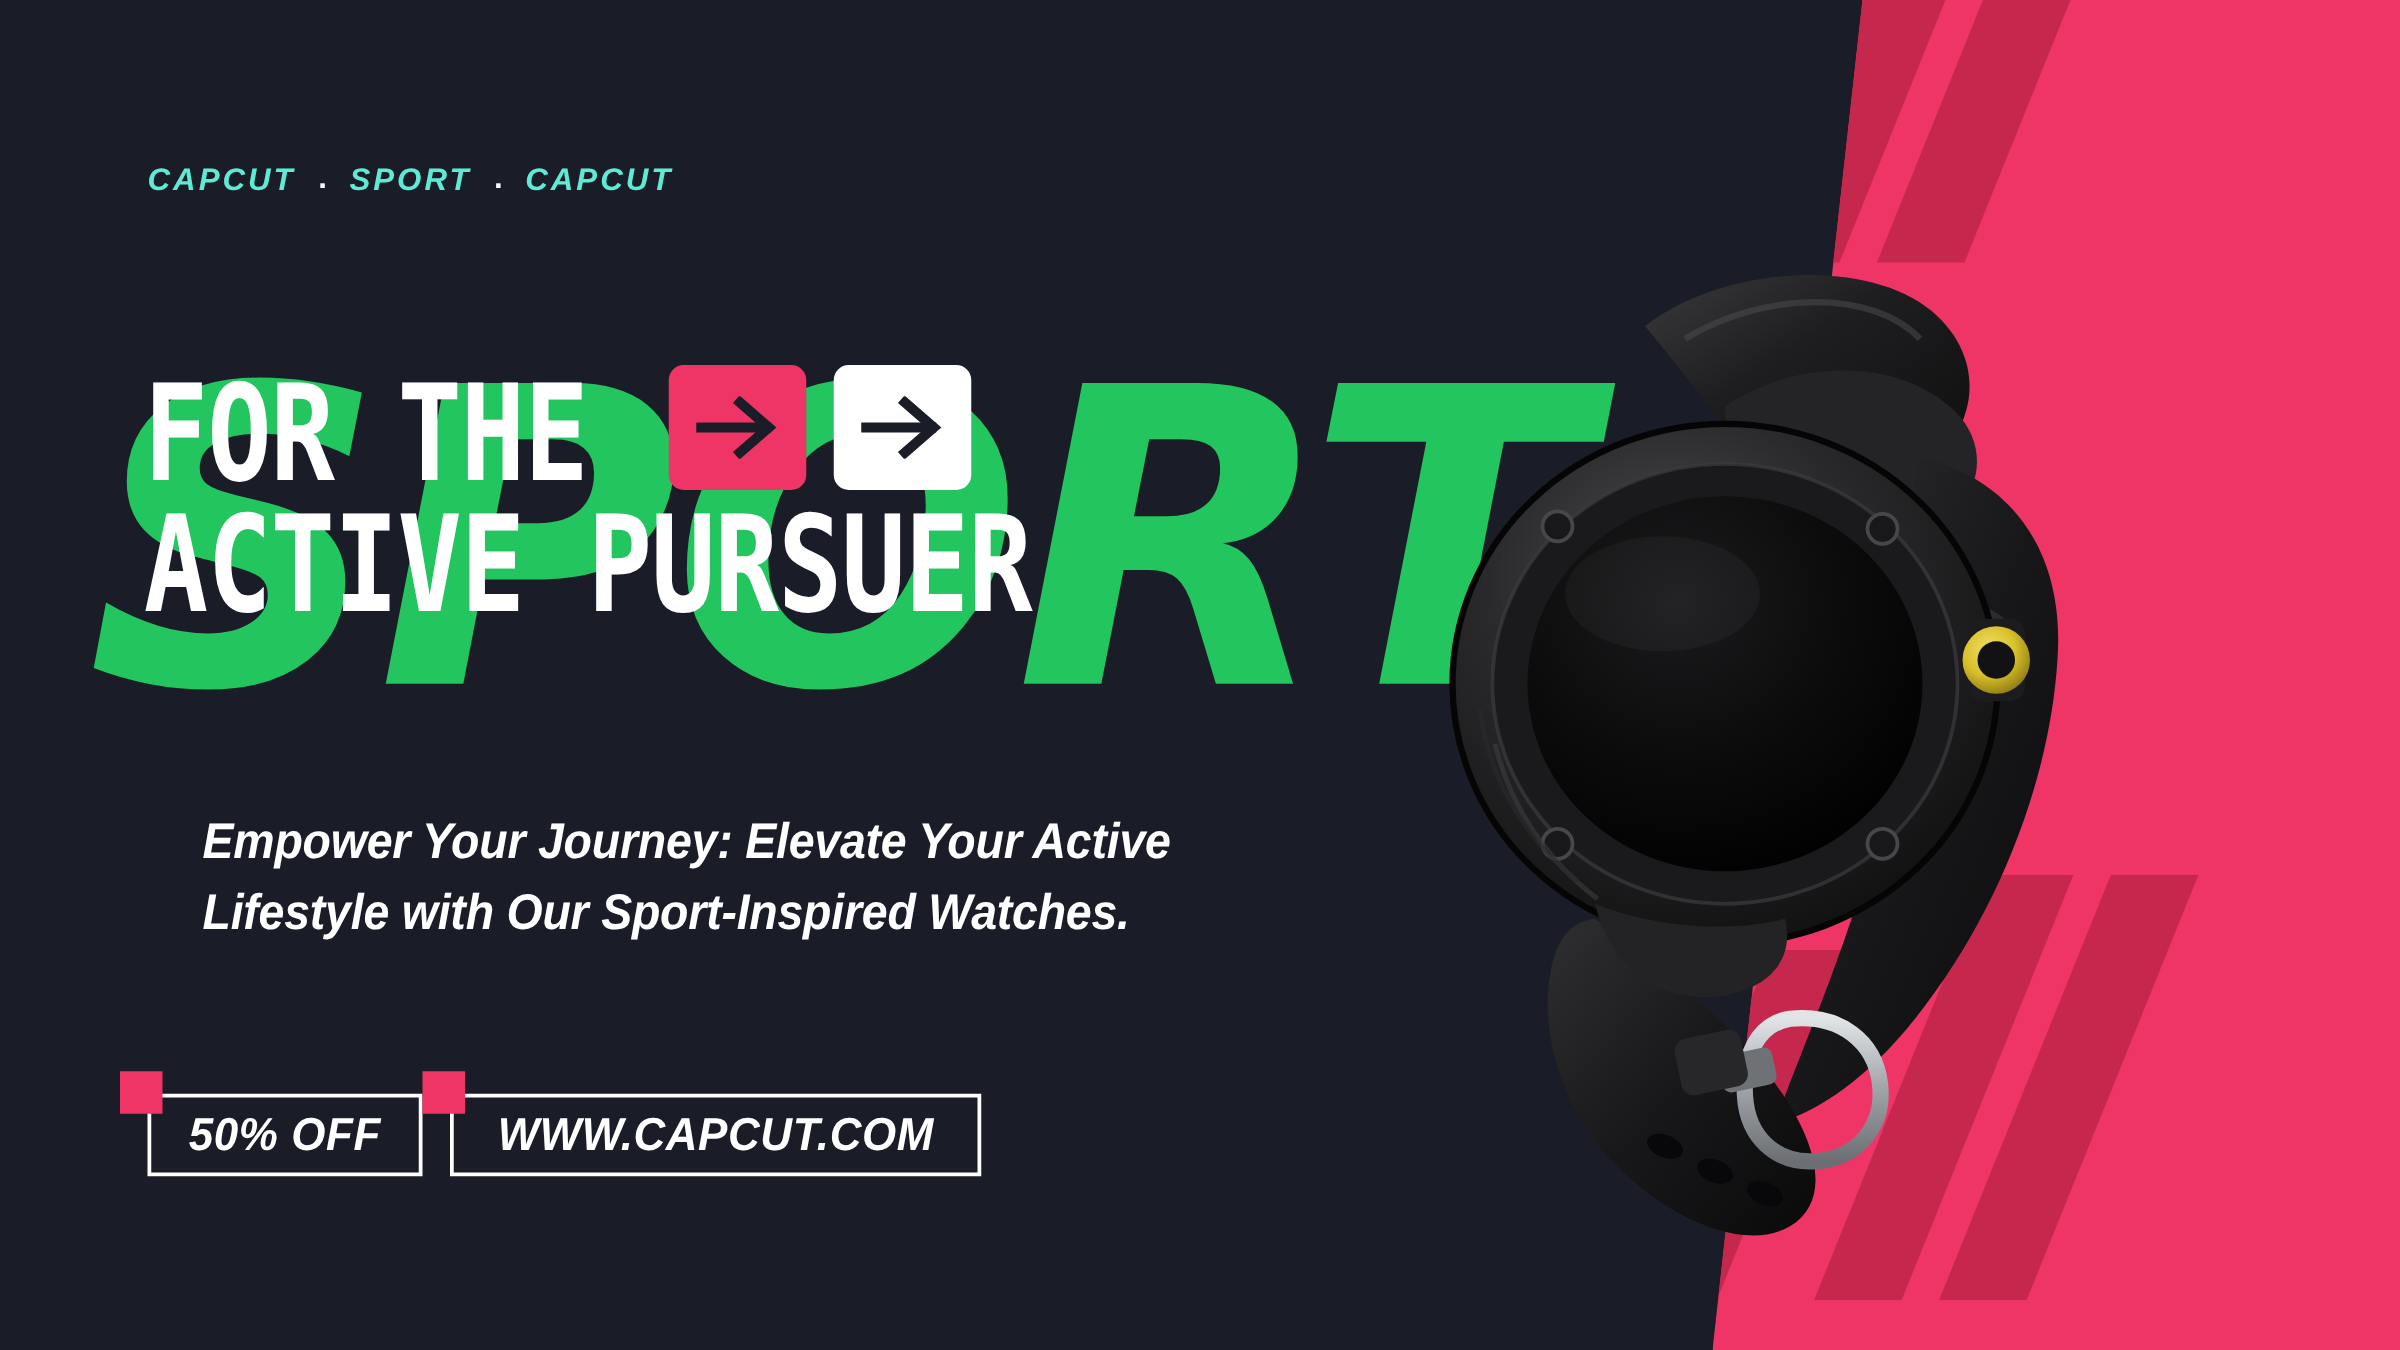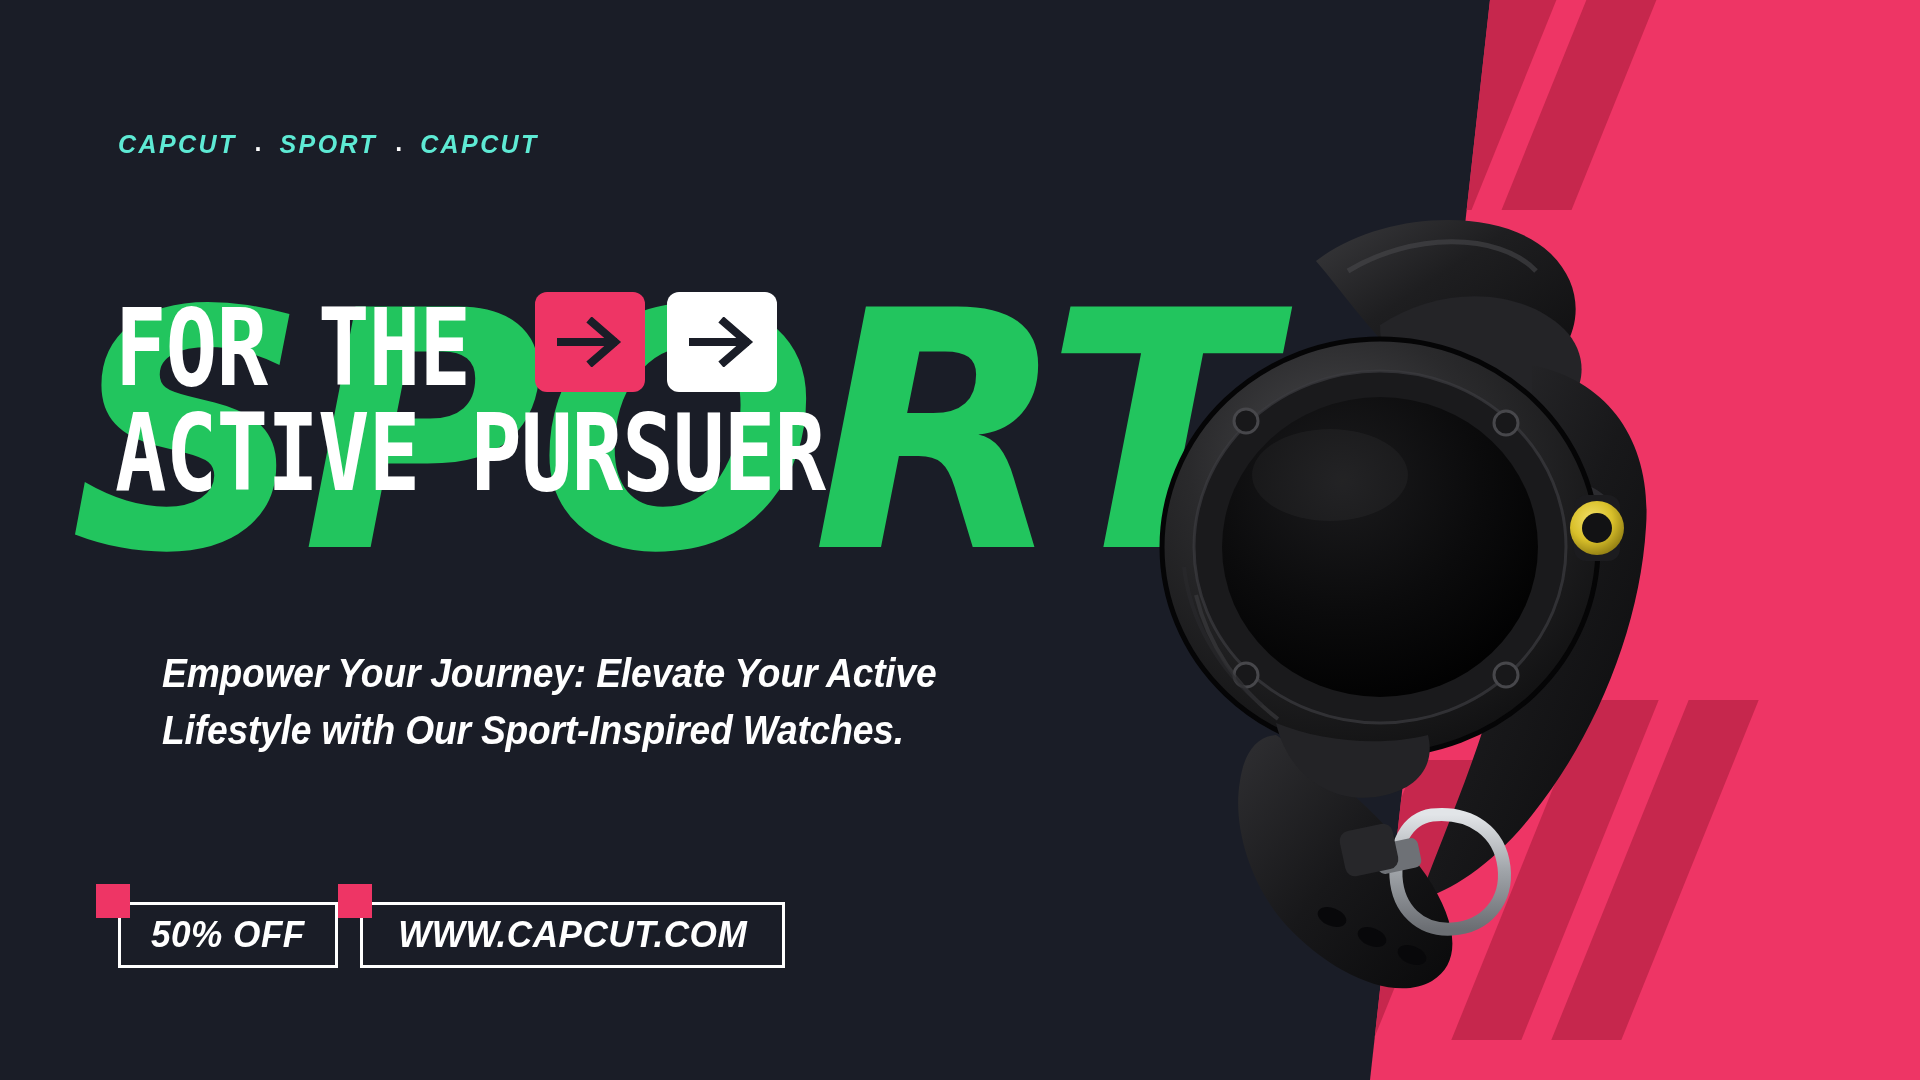--- a/index.html
+++ b/index.html
@@ -118,21 +118,21 @@
     transform-origin:left center;
     white-space:nowrap;
   }
 
   
   .cta-bar {
     position:absolute; left:118px; top:875px;
     display:flex; align-items:flex-start; gap:22px;
     z-index:20;
   }
-  .cta-wrap { position:relative;margin-top:27px; }
+  .cta-wrap { position:relative; }
   .cta-box {
     border:3px solid #ffffff;
     height:66px;
     display:flex; align-items:center; justify-content:center;
     padding:0 26px;
   }
   .cta-box .cta-text {
     color:#ffffff;
     font-size:37px;
     font-weight:bold;

